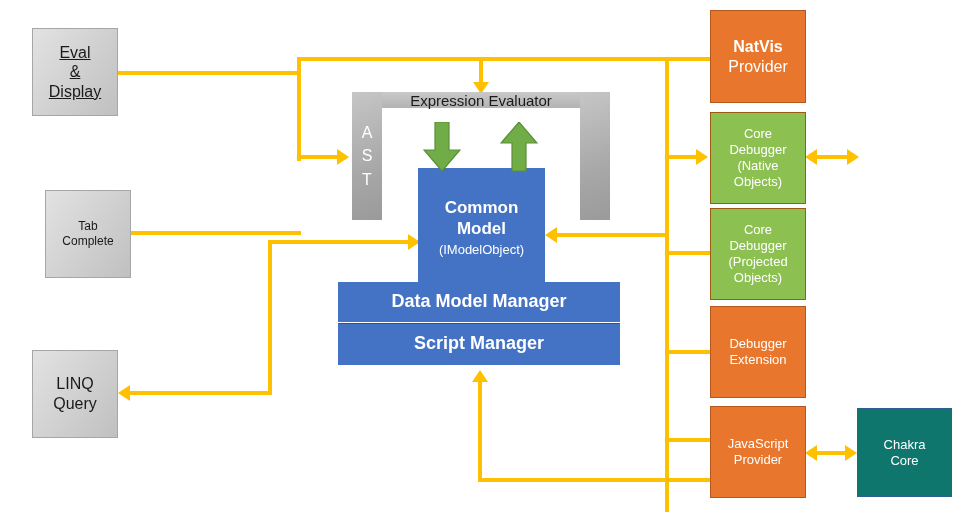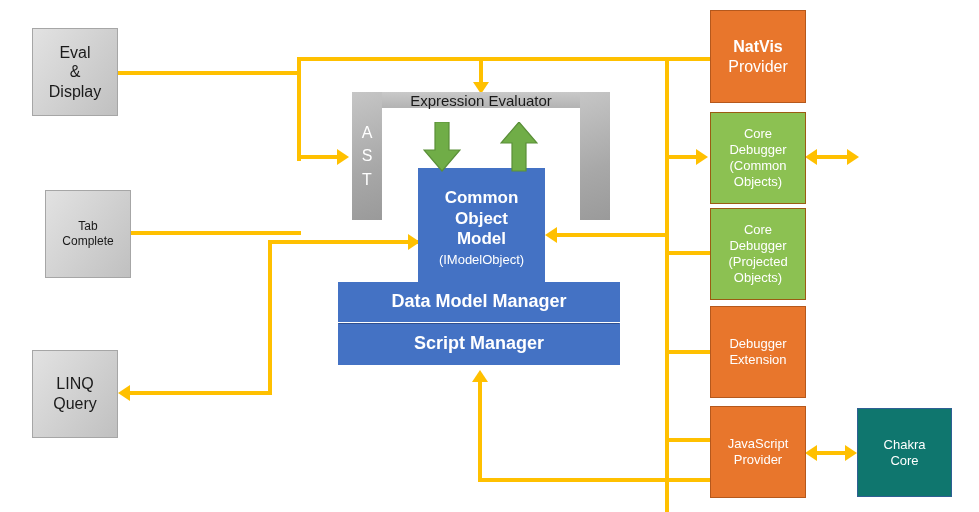--- a/index.html
+++ b/index.html
@@ -195,60 +195,59 @@
     <svg width="38" height="50" viewBox="0 0 38 50" aria-hidden="true">
       <polygon points="12,0 26,0 26,28 37,28 19,49 1,28 12,28" fill="#70ad47" stroke="#5a8f38" stroke-width="1.2"></polygon>
     </svg>
   </div>
   <div class="block-arrow" style="left:500px; top:122px;">
     <svg width="38" height="50" viewBox="0 0 38 50" aria-hidden="true">
       <polygon points="19,0 37,21 26,21 26,49 12,49 12,21 1,21" fill="#70ad47" stroke="#5a8f38" stroke-width="1.2"></polygon>
     </svg>
   </div>
 
-  <div class="box gray-box" style="left:32px; top:28px; width:86px; height:88px; font-size:16px;">
+  <div class="box gray-box" style="left:32px; top:28px; width:86px; height:88px; font-size:16px;text-decoration:underline;">
     <span class="ln">Eval</span>
     <span class="ln">&amp;</span>
     <span class="ln">Display</span>
   </div>
 
   <div class="box gray-box" style="left:45px; top:190px; width:86px; height:88px; font-size:12px;">
     <span class="ln">Tab</span>
     <span class="ln">Complete</span>
   </div>
 
   <div class="box gray-box" style="left:32px; top:350px; width:86px; height:88px; font-size:16px;">
     <span class="ln">LINQ</span>
     <span class="ln">Query</span>
   </div>
 
   <div class="box blue-box" style="left:418px; top:168px; width:127px; height:120px; font-size:17px; font-weight:bold;">
     <span class="ln">Common</span>
-    <span class="ln">Object</span>
     <span class="ln">Model</span>
     <span class="ln" style="font-size:13px; font-weight:normal; margin-top:2px;">(IModelObject)</span>
   </div>
 
   <div class="box blue-box" style="left:338px; top:282px; width:282px; height:40px; font-size:18px; font-weight:bold;">
     <span class="ln">Data Model Manager</span>
   </div>
 
   <div class="box blue-box stacked" style="left:338px; top:323px; width:282px; height:42px; font-size:18px; font-weight:bold;">
     <span class="ln">Script Manager</span>
   </div>
 
   <div class="box orange-box" style="left:710px; top:10px; width:96px; height:93px; font-size:16px;">
     <span class="ln" style="font-weight:bold;">NatVis</span>
     <span class="ln">Provider</span>
   </div>
 
   <div class="box green-box" style="left:710px; top:112px; width:96px; height:92px; font-size:13px;">
     <span class="ln">Core</span>
     <span class="ln">Debugger</span>
-    <span class="ln">(Common</span>
+    <span class="ln">(Native</span>
     <span class="ln">Objects)</span>
   </div>
 
   <div class="box green-box" style="left:710px; top:208px; width:96px; height:92px; font-size:13px;">
     <span class="ln">Core</span>
     <span class="ln">Debugger</span>
     <span class="ln">(Projected</span>
     <span class="ln">Objects)</span>
   </div>
 

